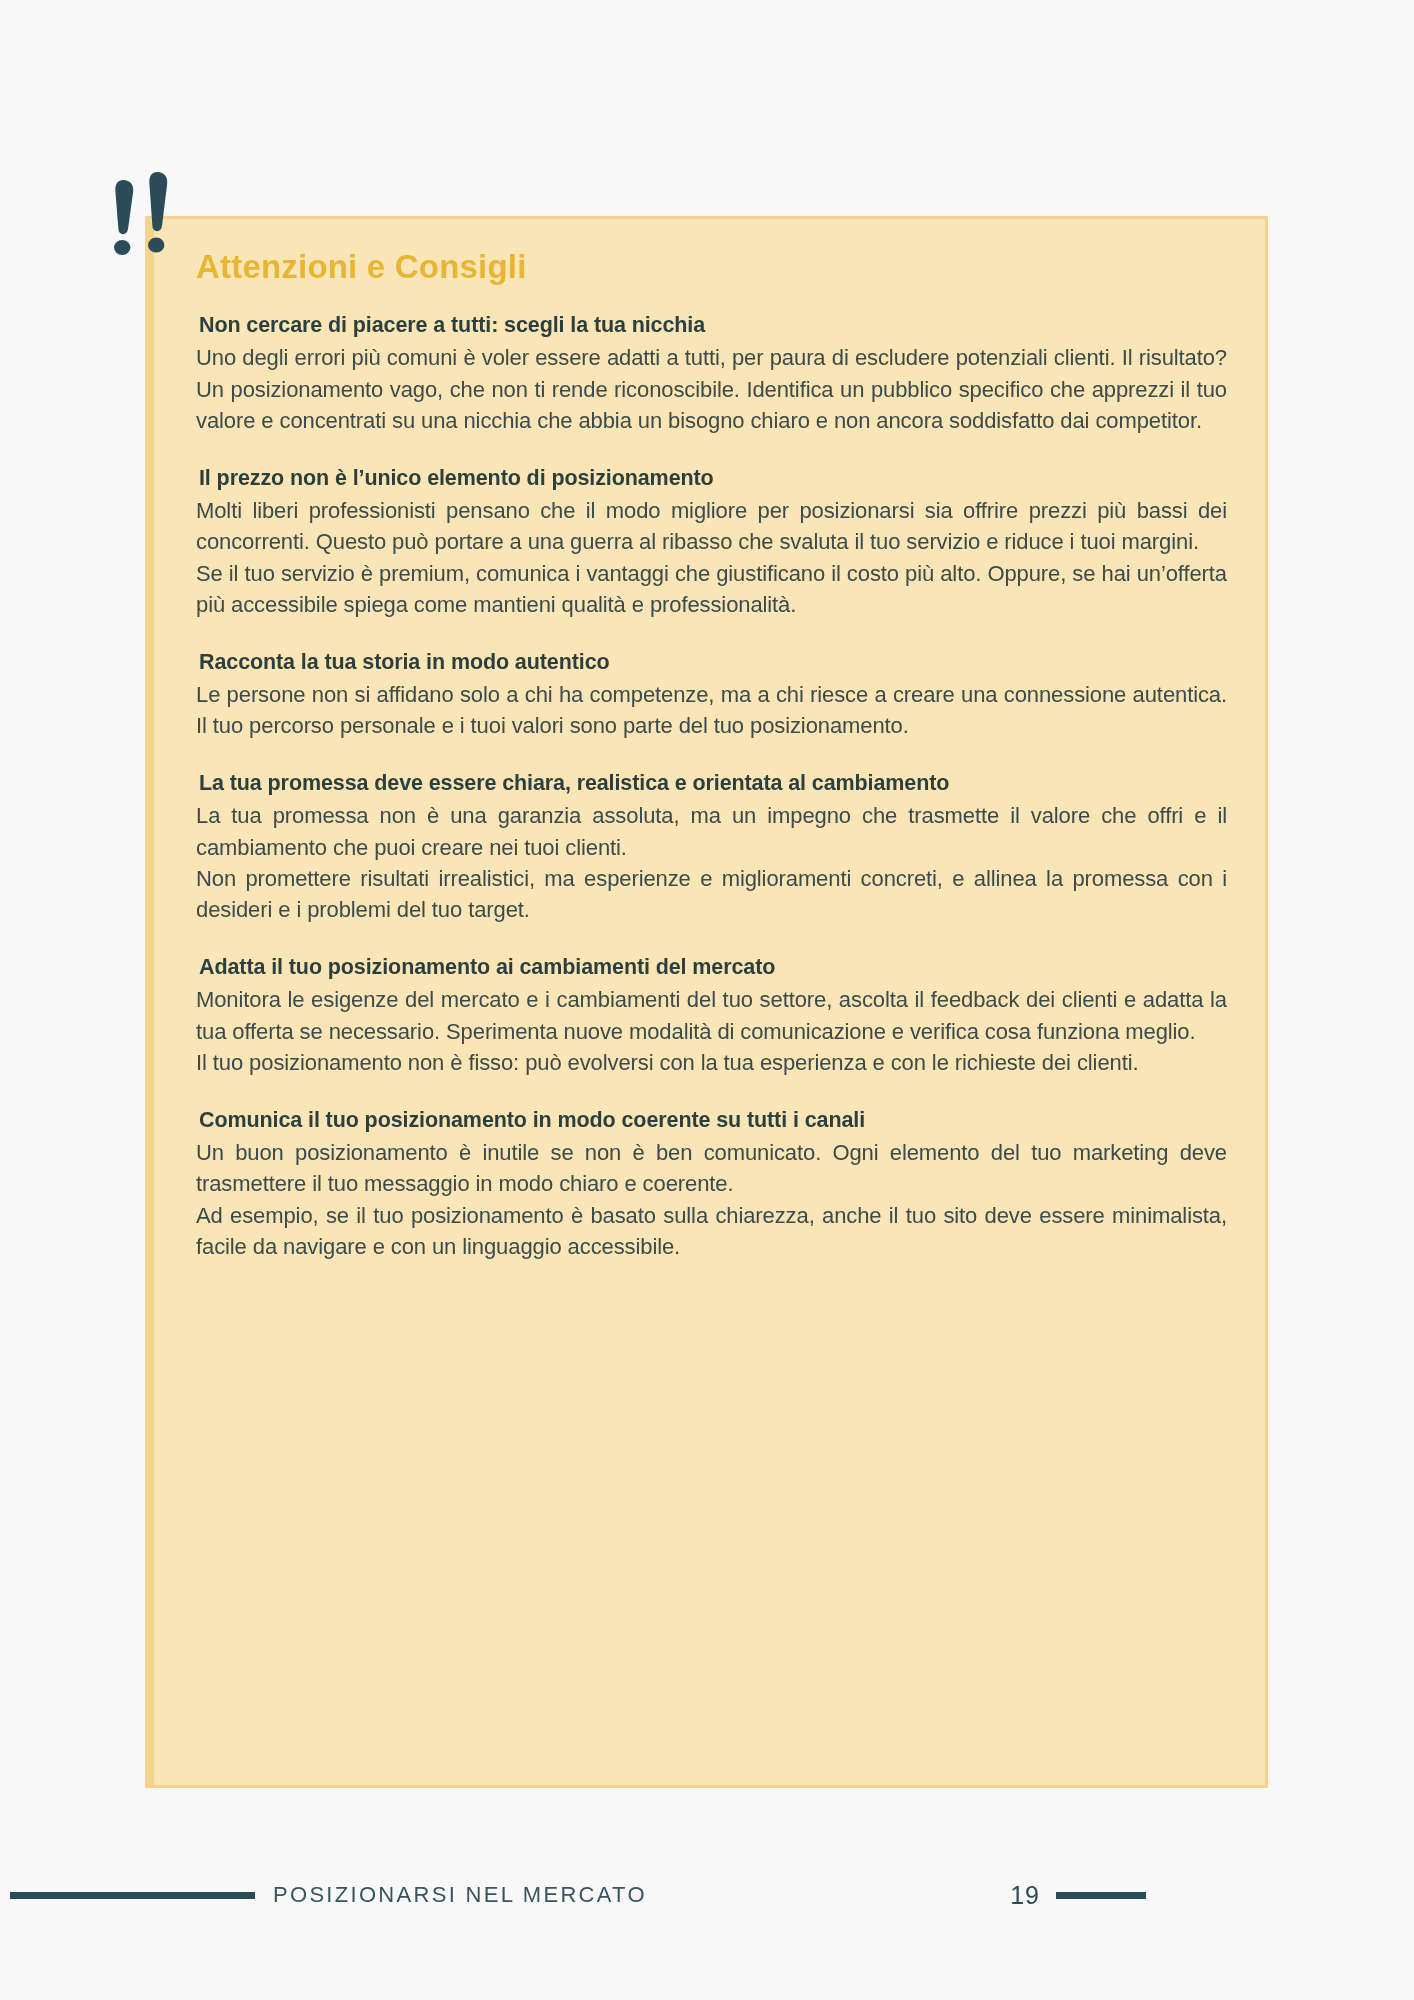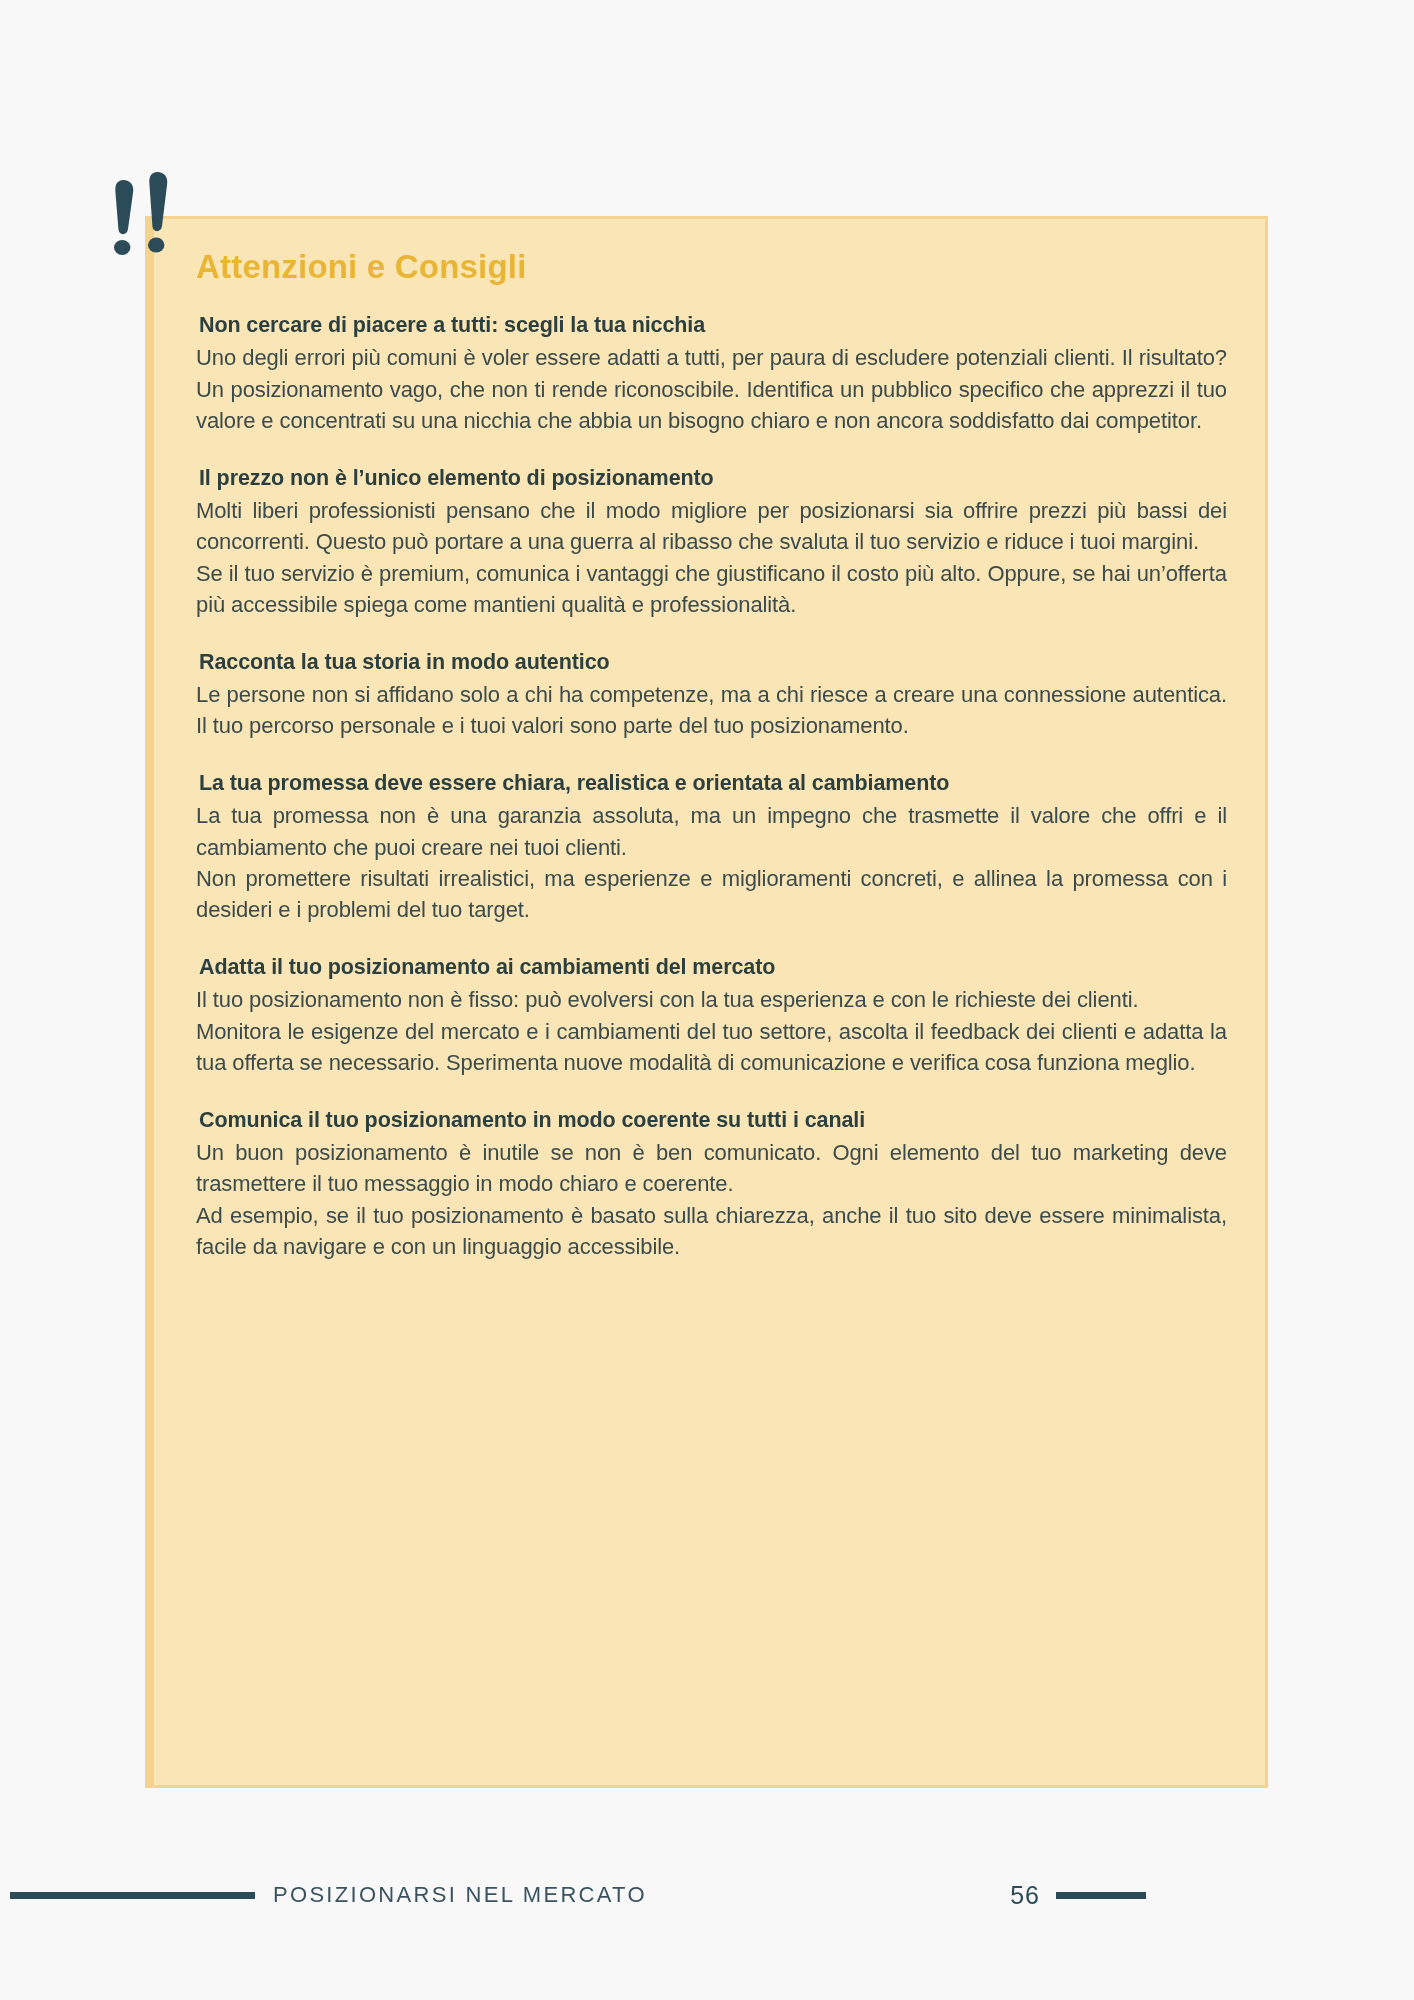--- a/index.html
+++ b/index.html
@@ -148,33 +148,33 @@
     </div>
 
     <div class="section">
       <div class="section-heading">La tua promessa deve essere chiara, realistica e orientata al cambiamento</div>
       <p class="section-para">La tua promessa non è una garanzia assoluta, ma un impegno che trasmette il valore che offri e il cambiamento che puoi creare nei tuoi clienti.</p>
       <p class="section-para">Non promettere risultati irrealistici, ma esperienze e miglioramenti concreti, e allinea la promessa con i desideri e i problemi del tuo target.</p>
     </div>
 
     <div class="section">
       <div class="section-heading">Adatta il tuo posizionamento ai cambiamenti del mercato</div>
+      <p class="section-para">Monitora le esigenze del mercato e i cambiamenti del tuo settore, ascolta il feedback dei clienti e adatta la tua offerta se necessario. Sperimenta nuove modalità di comunicazione e verifica cosa funziona meglio.</p>
       <p class="section-para">Il tuo posizionamento non è fisso: può evolversi con la tua esperienza e con le richieste dei clienti.</p>
-      <p class="section-para">Monitora le esigenze del mercato e i cambiamenti del tuo settore, ascolta il feedback dei clienti e adatta la tua offerta se necessario. Sperimenta nuove modalità di comunicazione e verifica cosa funziona meglio.</p>
     </div>
 
     <div class="section">
       <div class="section-heading">Comunica il tuo posizionamento in modo coerente su tutti i canali</div>
       <p class="section-para">Un buon posizionamento è inutile se non è ben comunicato. Ogni elemento del tuo marketing deve trasmettere il tuo messaggio in modo chiaro e coerente.</p>
       <p class="section-para">Ad esempio, se il tuo posizionamento è basato sulla chiarezza, anche il tuo sito deve essere minimalista, facile da navigare e con un linguaggio accessibile.</p>
     </div>
 
   </div>
 
   <div class="footer">
     <div class="footer-rule-left"></div>
     <div class="footer-label">POSIZIONARSI NEL MERCATO</div>
     <div class="footer-spacer"></div>
-    <div class="footer-pagenum">56</div>
+    <div class="footer-pagenum">19</div>
     <div class="footer-rule-right"></div>
   </div>
 
 </div>
 
 </body></html>

